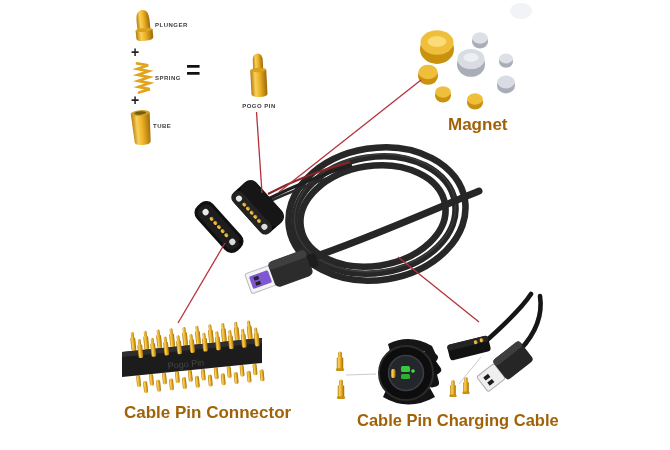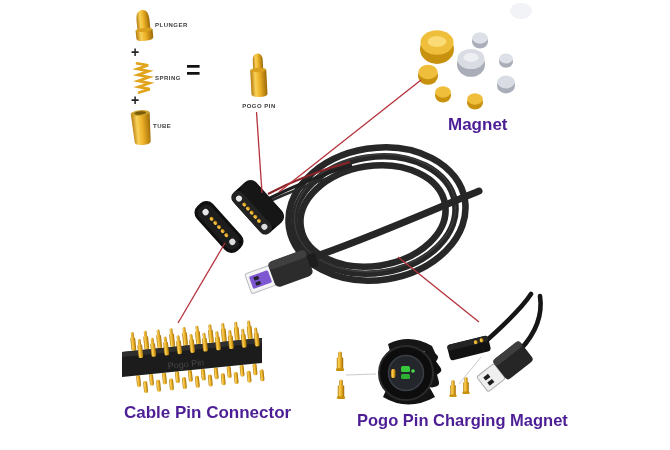--- a/index.html
+++ b/index.html
@@ -1,21 +1,21 @@
 <!DOCTYPE html>
 <html><head>
 <meta charset="utf-8">
 <style>
   html,body{margin:0;padding:0;background:#ffffff;}
   .canvas{position:relative;width:670px;height:450px;background:#ffffff;overflow:hidden;
           font-family:"Liberation Sans",sans-serif;}
   .canvas svg{position:absolute;left:0;top:0;}
   .lbl{position:absolute;white-space:nowrap;}
   .lbl-small{font-size:6px;font-weight:700;letter-spacing:.5px;color:#3c3c3c;}
-  .lbl-title{font-weight:700;color:#4c1d95;}
+  .lbl-title{font-weight:700;color:#a16207;}
   .sym{position:absolute;color:#242424;font-weight:700;line-height:1;}
 </style>
 </head>
 <body>
 
 <div class="canvas">
 
   <svg width="670" height="450" viewBox="0 0 670 450">
     <defs>
       <linearGradient id="gGold" x1="0" y1="0" x2="1" y2="0">
@@ -235,14 +235,14 @@
   <div class="lbl lbl-small" style="left:155px;top:22px;">PLUNGER</div>
   <div class="sym" style="left:131px;top:45px;font-size:14px;">+</div>
   <div class="lbl lbl-small" style="left:155px;top:75px;">SPRING</div>
   <div class="sym" style="left:131px;top:93px;font-size:14px;">+</div>
   <div class="lbl lbl-small" style="left:153px;top:123px;">TUBE</div>
   <div class="sym" style="left:186px;top:58px;font-size:25px;font-weight:900;color:#101010;">=</div>
   <div class="lbl lbl-small" style="left:234px;top:103px;width:50px;text-align:center;">POGO PIN</div>
 
   <div class="lbl lbl-title" style="left:448px;top:115px;font-size:17px;">Magnet</div>
   <div class="lbl lbl-title" style="left:124px;top:403px;font-size:17px;">Cable Pin Connector</div>
-  <div class="lbl lbl-title" style="left:357px;top:411px;font-size:16.5px;">Pogo Pin Charging Magnet</div>
+  <div class="lbl lbl-title" style="left:357px;top:411px;font-size:16.5px;">Cable Pin Charging Cable</div>
 </div>
 
 </body></html>

